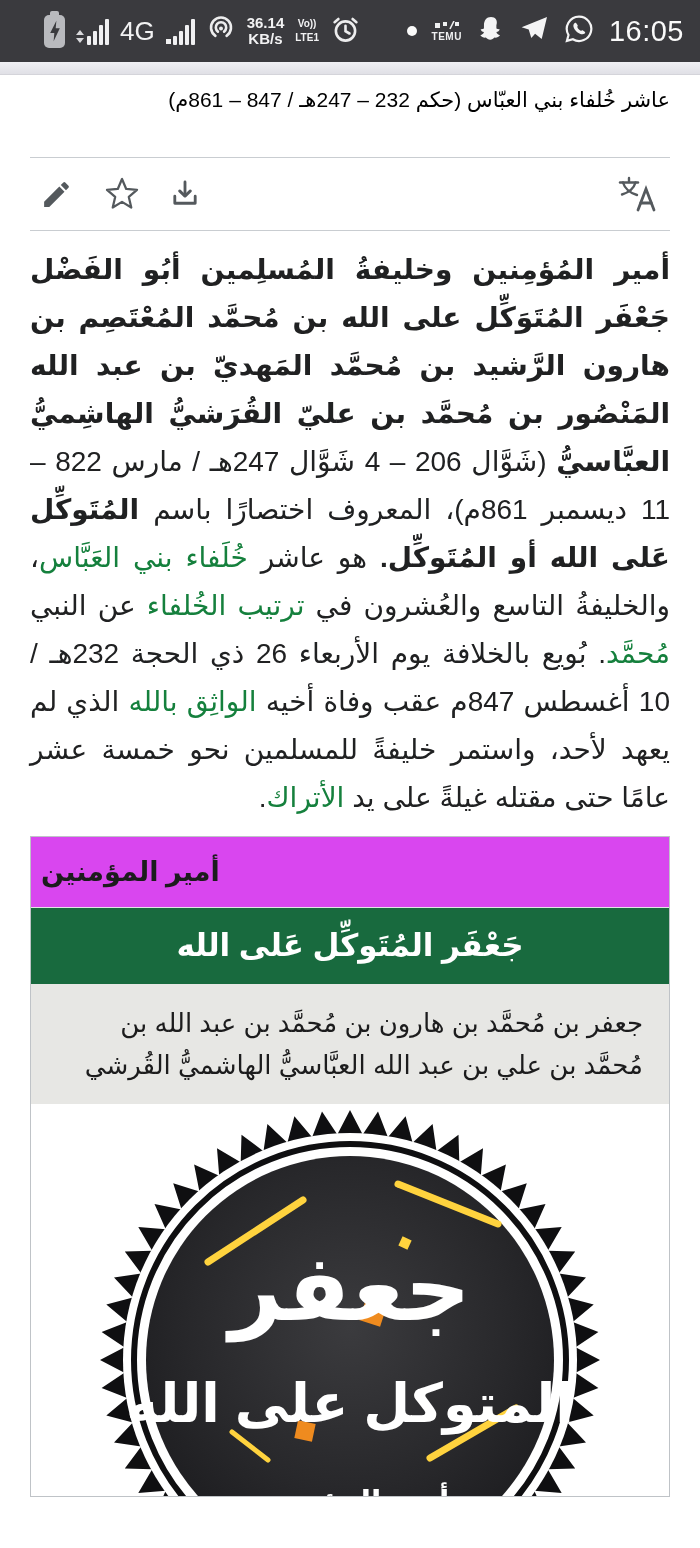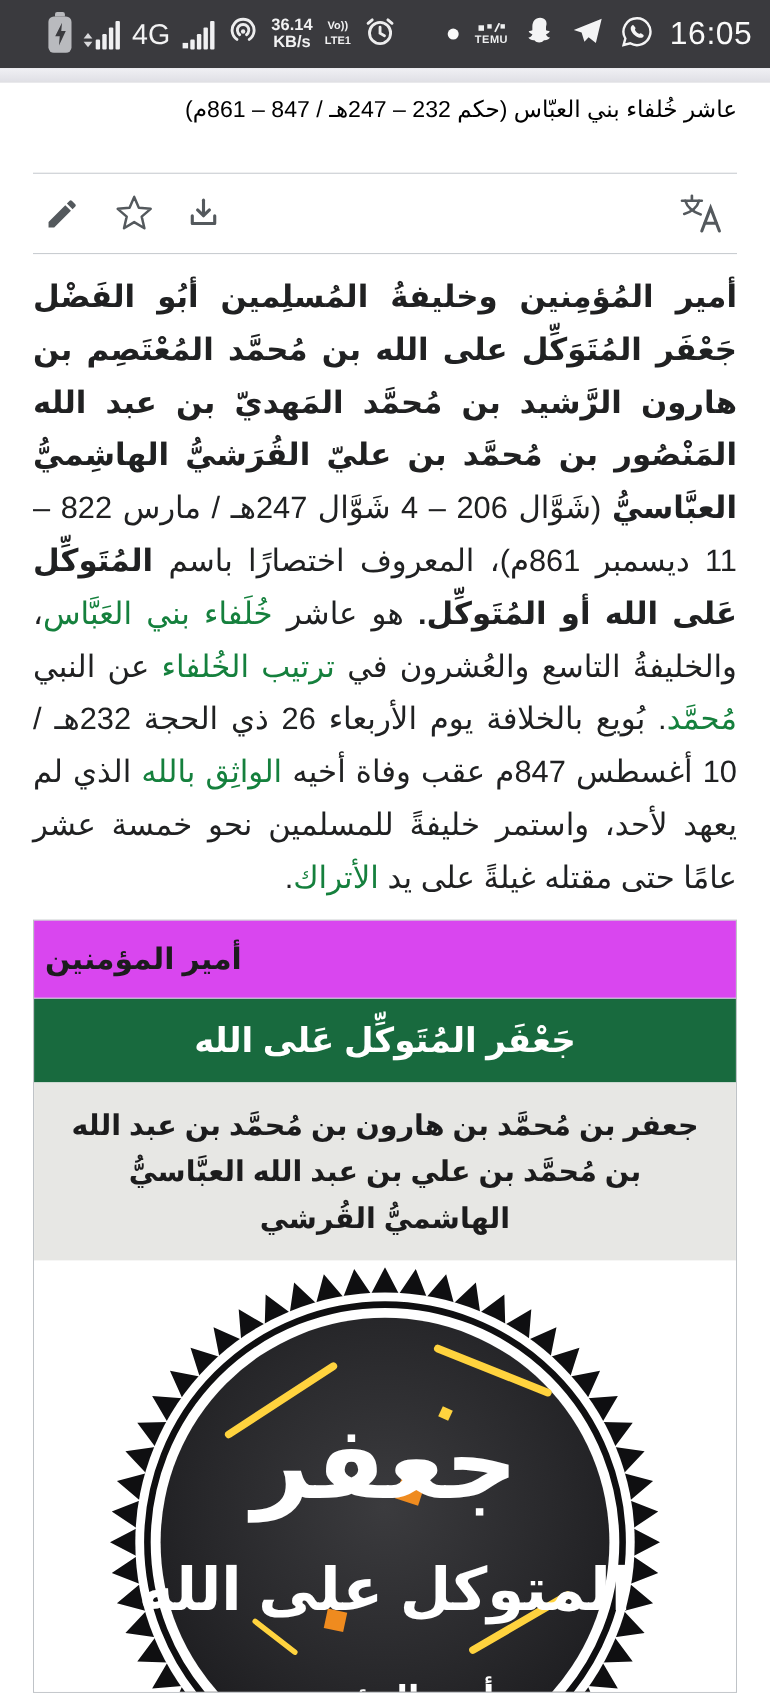--- a/index.html
+++ b/index.html
@@ -54,21 +54,21 @@
   .lead { font-size:28px; line-height:48px; color:#202122; text-align:justify; margin-top:15px; }
   .lead .b { font-weight:bold; }
   .lead .lnk { color:#15803d; text-decoration:none; cursor:pointer; }
 
   
   .infobox { margin-top:14px; border:1px solid #bfc3c7; background:#fff; }
   .infobox-header { background:#d946ef; text-align:left; font-weight:bold; font-size:27px;
                     color:#1c1c1d; padding:16px 10px; line-height:38px; border-bottom:1px solid #e2e4e7; }
   .infobox-banner { background:#186a3e; color:#ffffff; text-align:center; font-weight:bold;
                     font-size:31px; padding:18px 10px; line-height:40px; }
-  .infobox-name { background:#e7e7e4; text-align:center; font-weight:bold; font-size:26px;
+  .infobox-name { background:#e7e7e4; font-weight:normal; font-size:26px;
                   color:#1c1c1d; padding:18px 26px; line-height:42px; }
   .infobox-image { background:#fff; height:392px; overflow:hidden; display:flex; justify-content:center; }
   .infobox-image svg { margin-top:6px; flex:none; }
 
   
   .nav-bar { position:absolute; left:0; bottom:0; width:700px; height:71px; background:#38383c;
              direction:ltr; overflow:hidden; }
   .nav-back { position:absolute; left:202px; top:22px; cursor:pointer; }
   .nav-home { position:absolute; left:334px; top:14px; width:32px; height:42px;
               border:4px solid #a6a6aa; border-radius:50%; cursor:pointer; }

